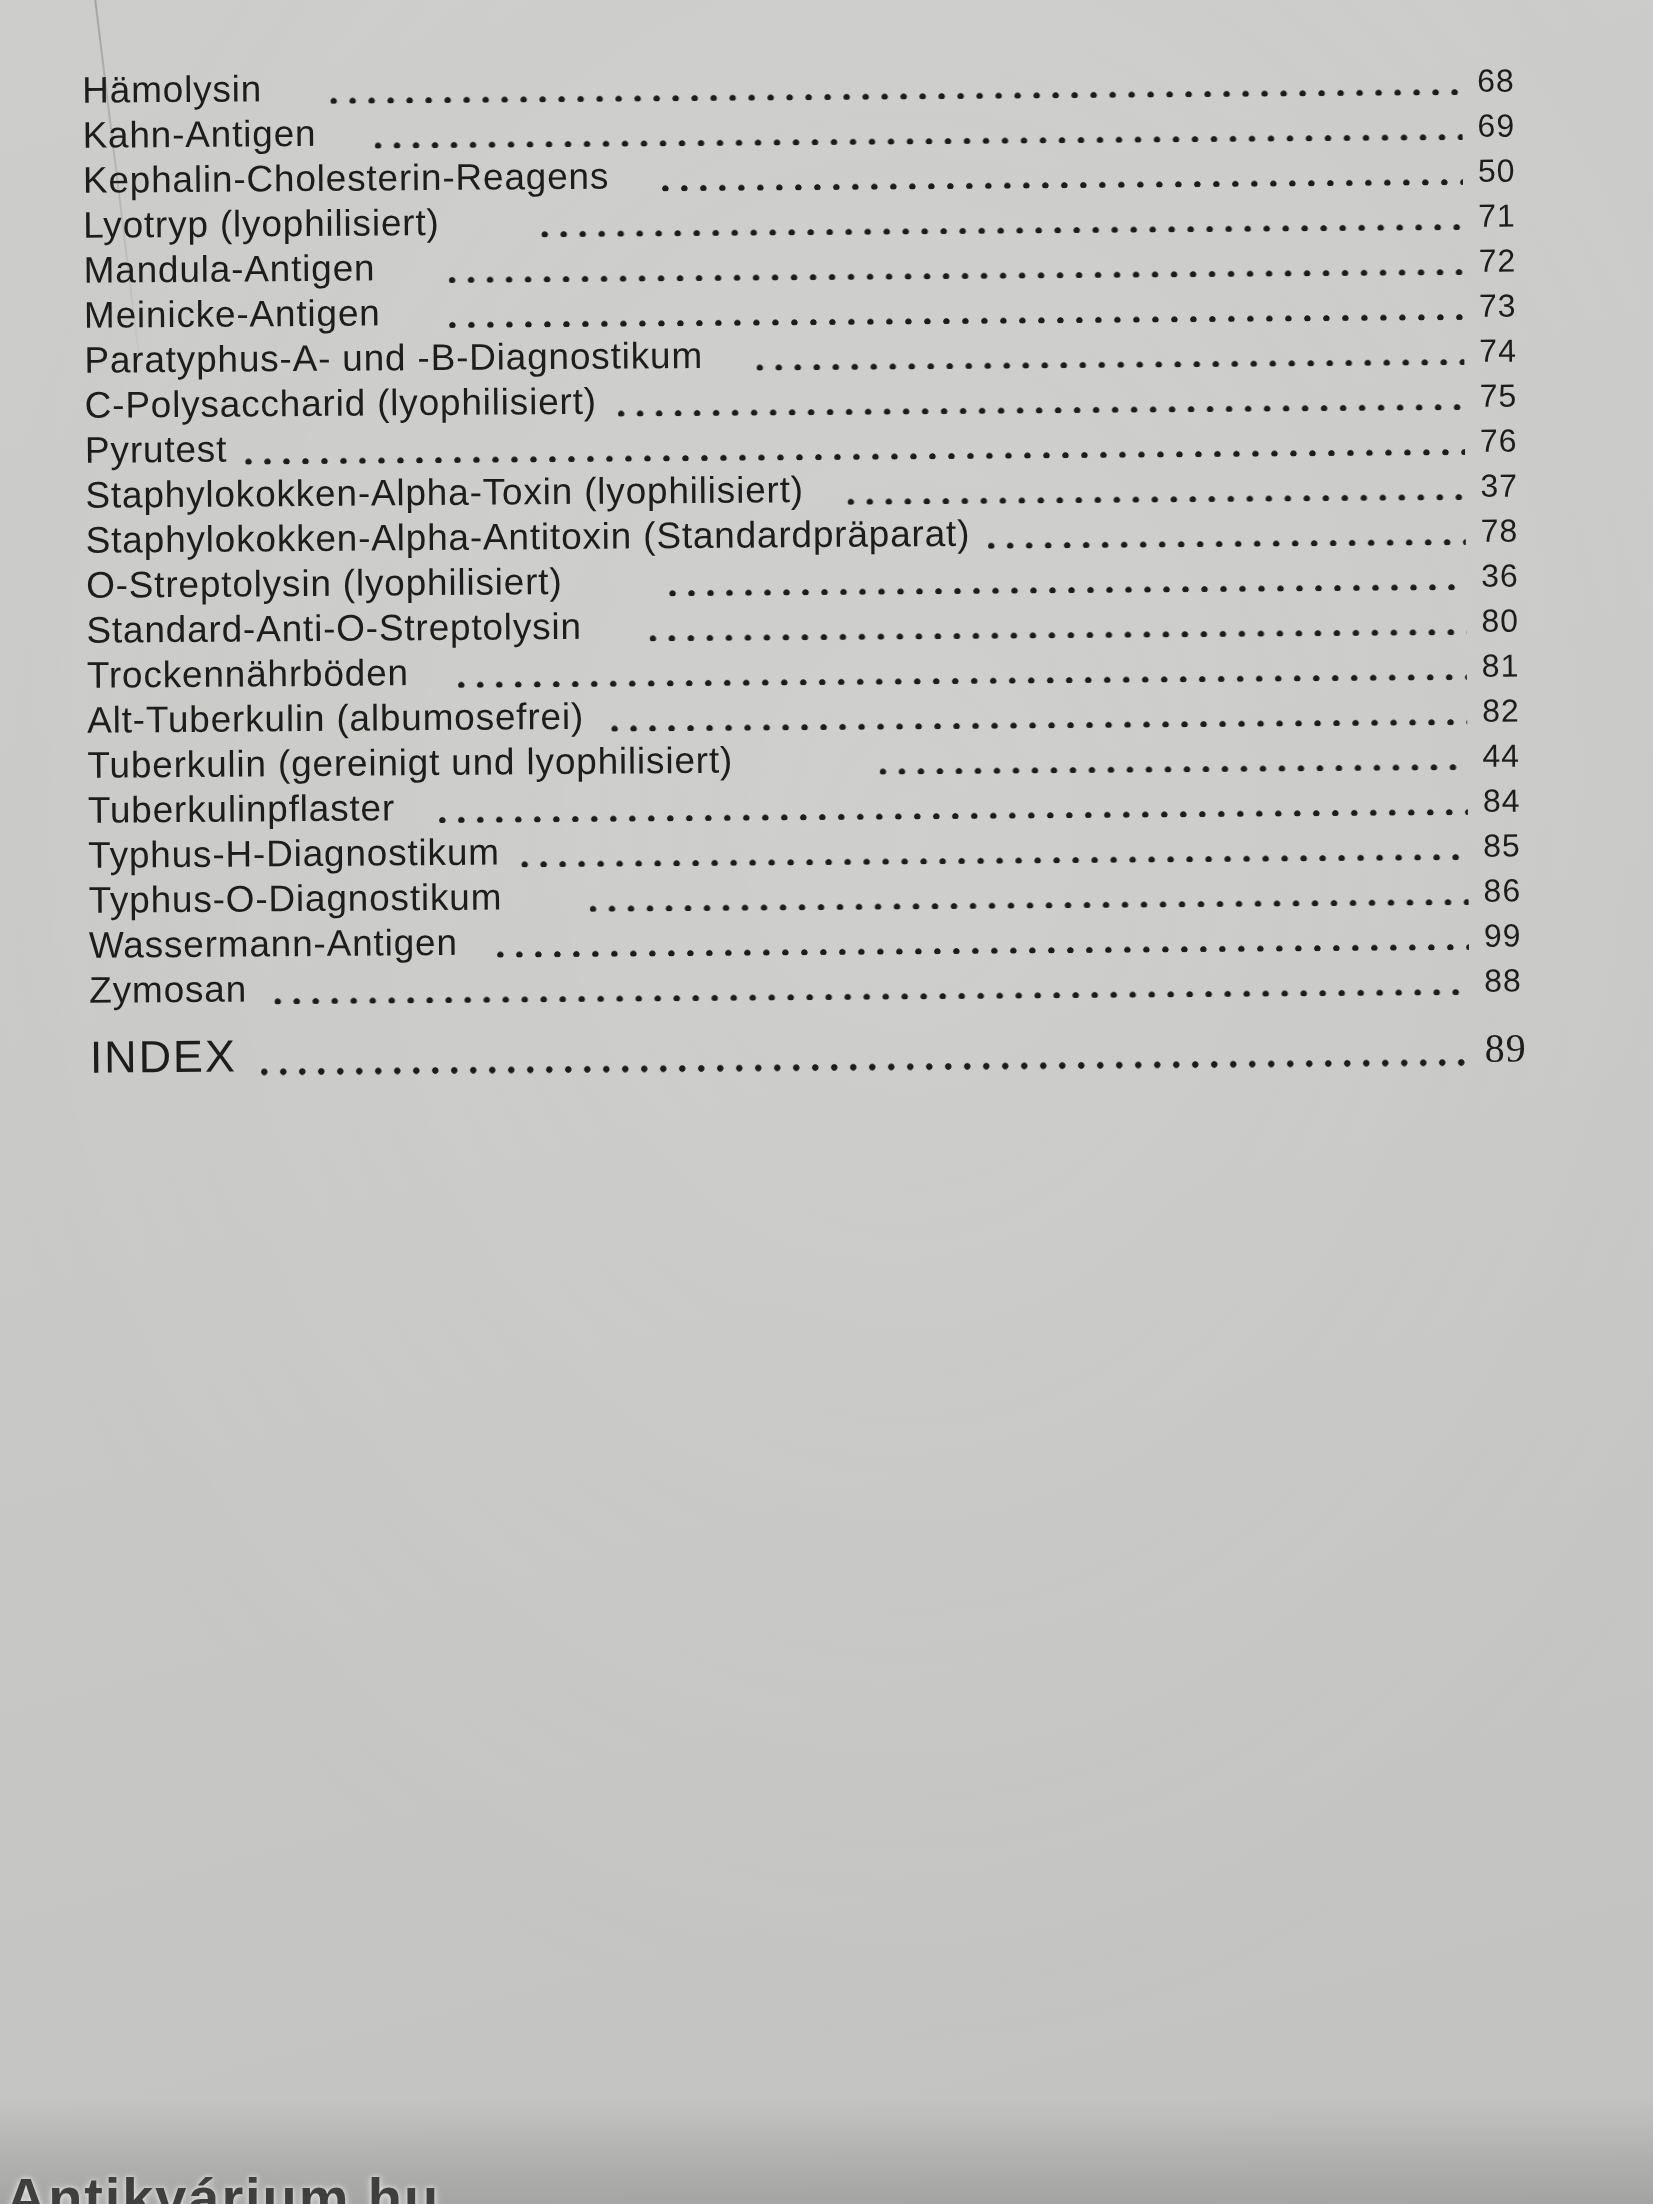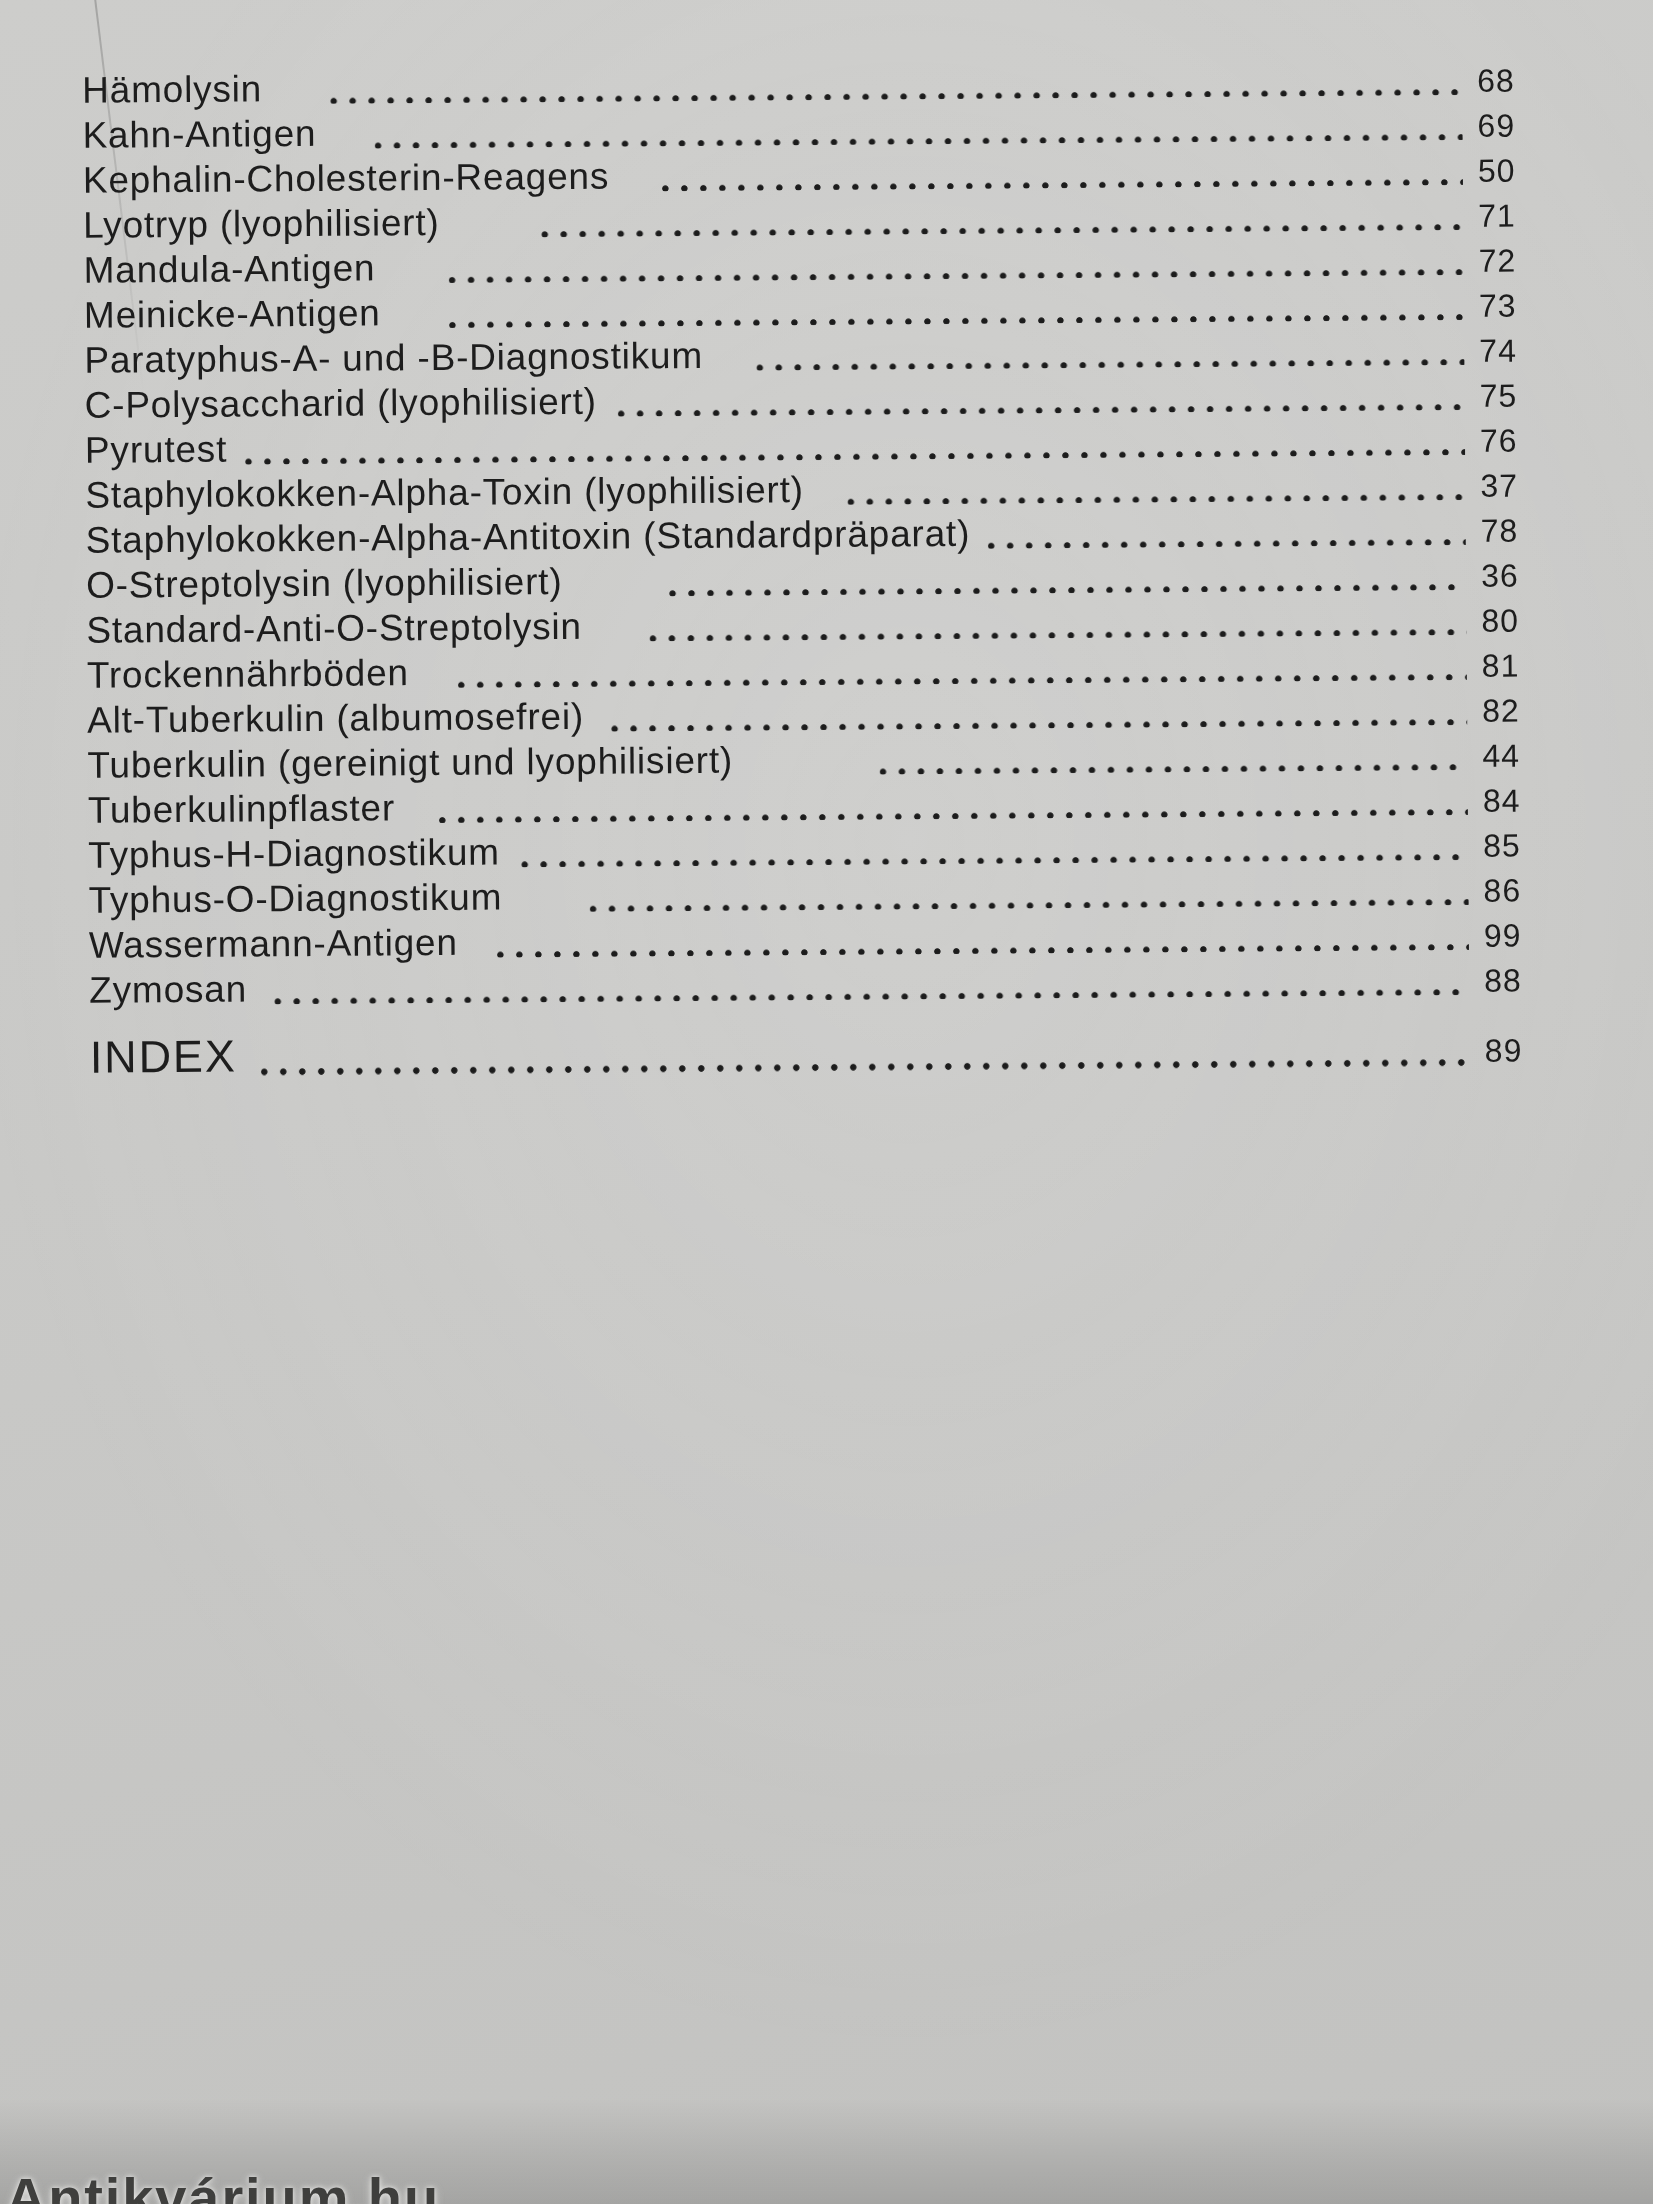--- a/index.html
+++ b/index.html
@@ -74,21 +74,22 @@
     font-size: 32px;
     letter-spacing: 1px;
   }
   .index-row {
     margin-top: 16.5px;
     font-size: 45px;
     letter-spacing: 1.9px;
     height: 54px;
   }
   .index-row .pagenum {
-    font-size: 32px;
+    font-size: 40px;
+    font-family: Liberation Serif, serif;
   }
   .watermark {
     position: absolute;
     left: 5.8px;
     bottom: -25px;
     font-size: 56px;
     font-weight: bold;
     letter-spacing: 1.9px;
     color: #3f3f3d;
     text-shadow:

